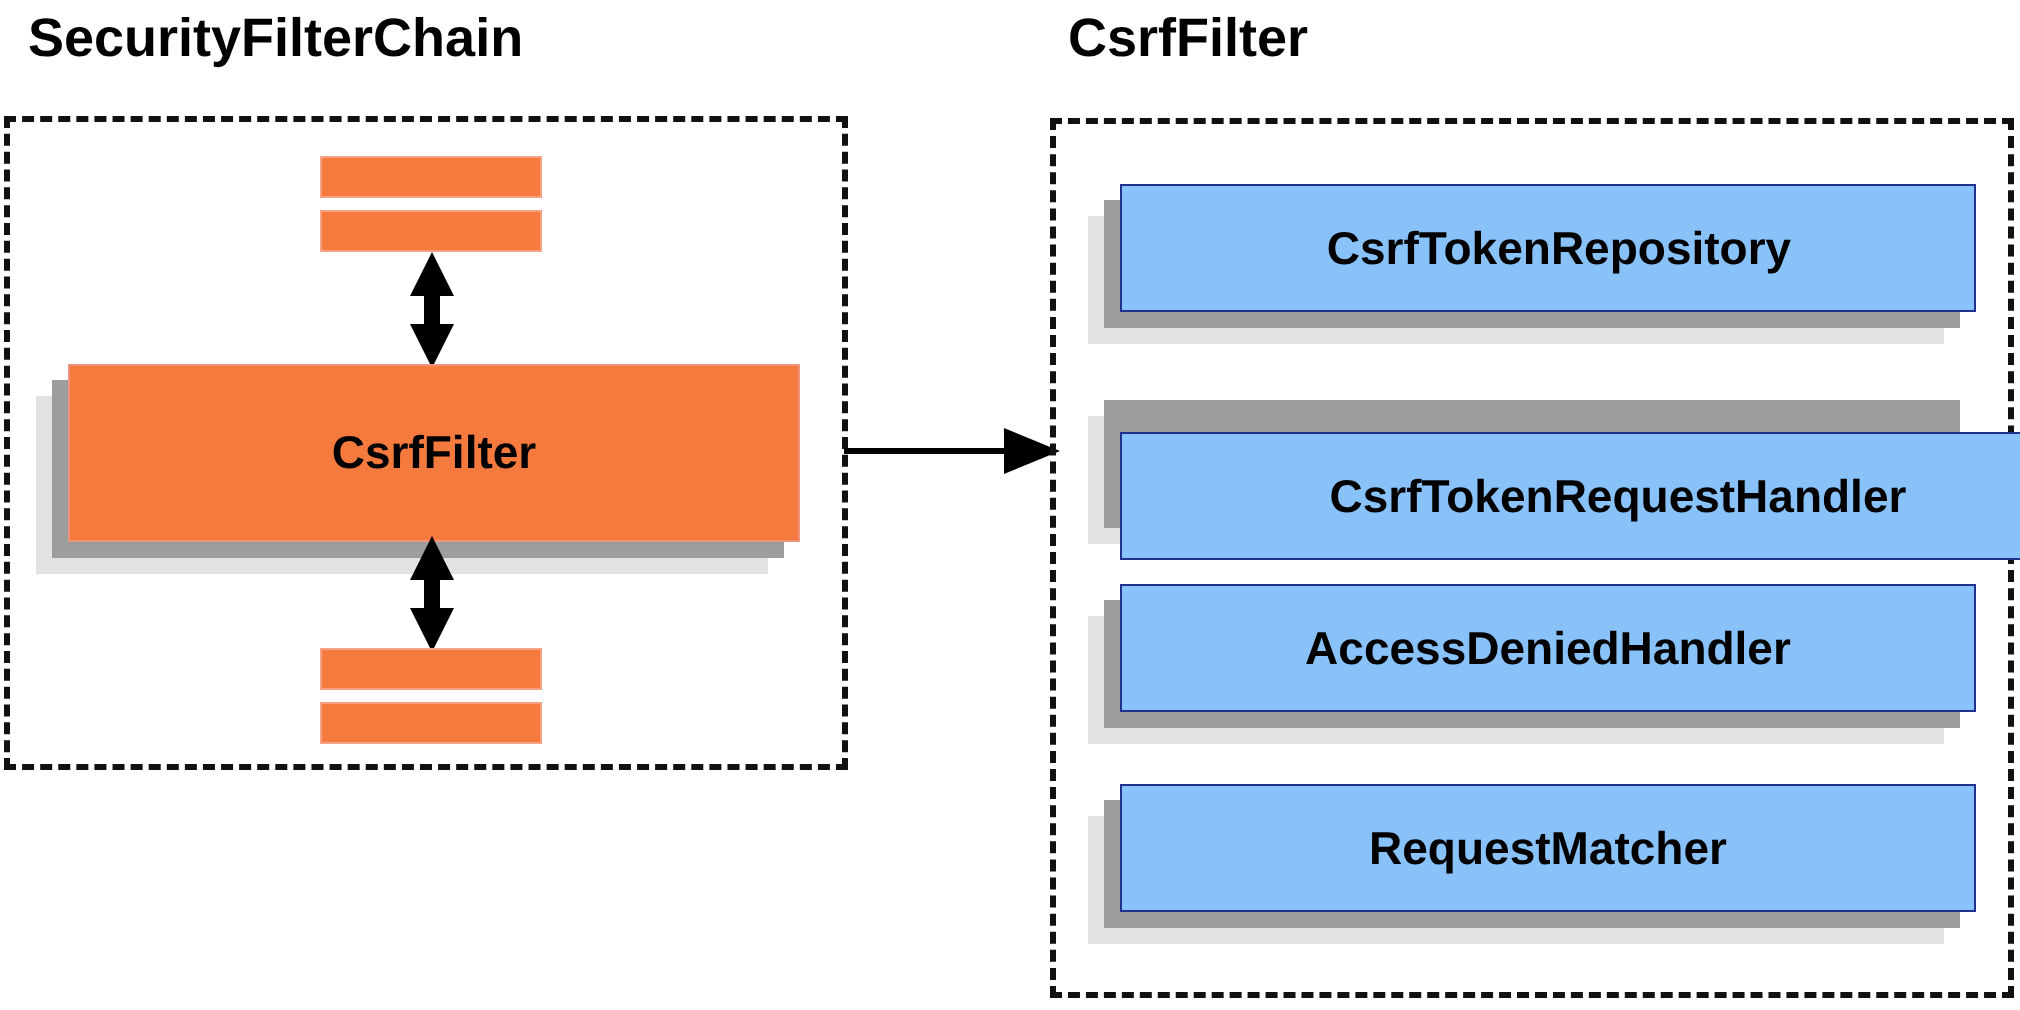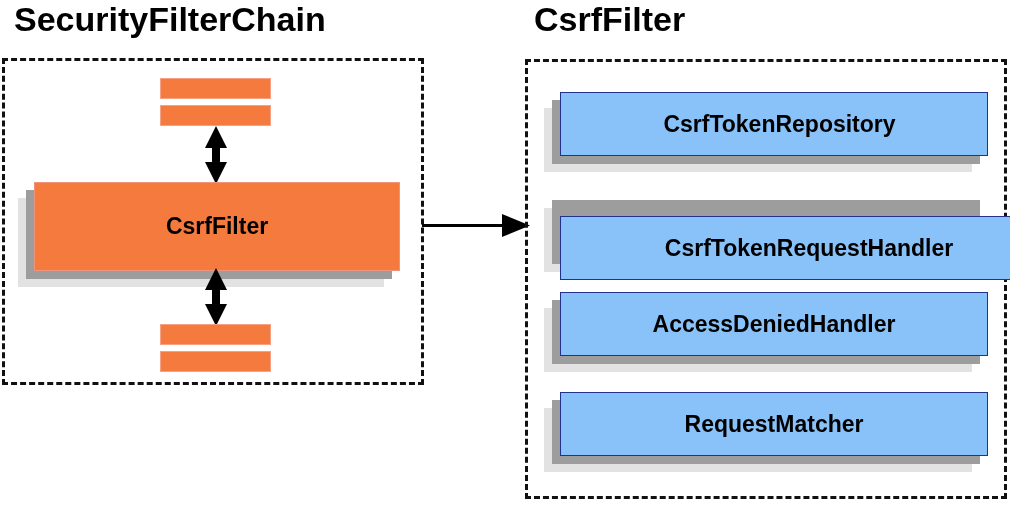--- a/index.html
+++ b/index.html
@@ -20,21 +20,21 @@
     left: 0; top: 0;
     width: 1010px;
     height: 505px;
   }
 
   
   .panel-title {
     position: absolute;
     font-family: "Liberation Sans", sans-serif;
     font-weight: bold;
-    font-size: 34px;
+    font-size: 27px;
     line-height: 30px;
     color: #000000;
     white-space: nowrap;
   }
   #title-left  { left: 14px; top: 4px; }
   #title-right { left: 534px; top: 4px; }
 
   
   .group-box {
     position: absolute;

